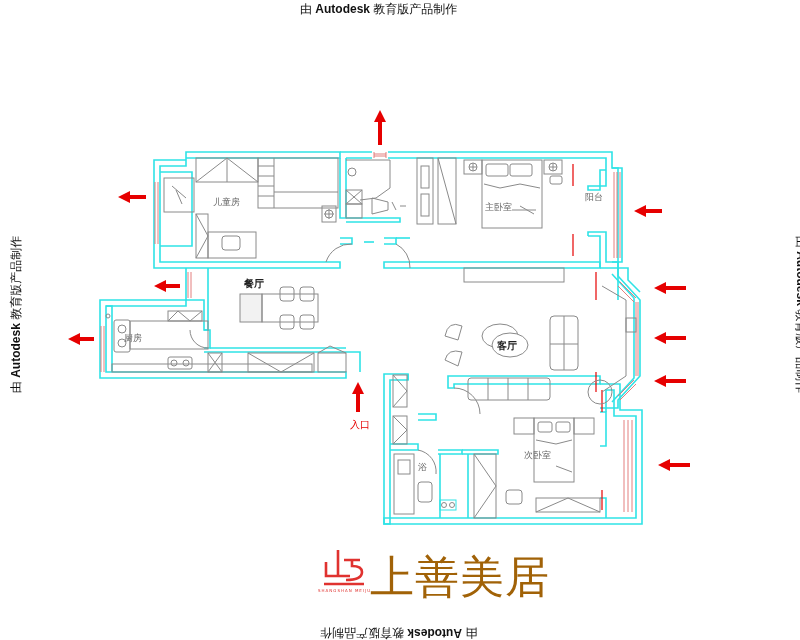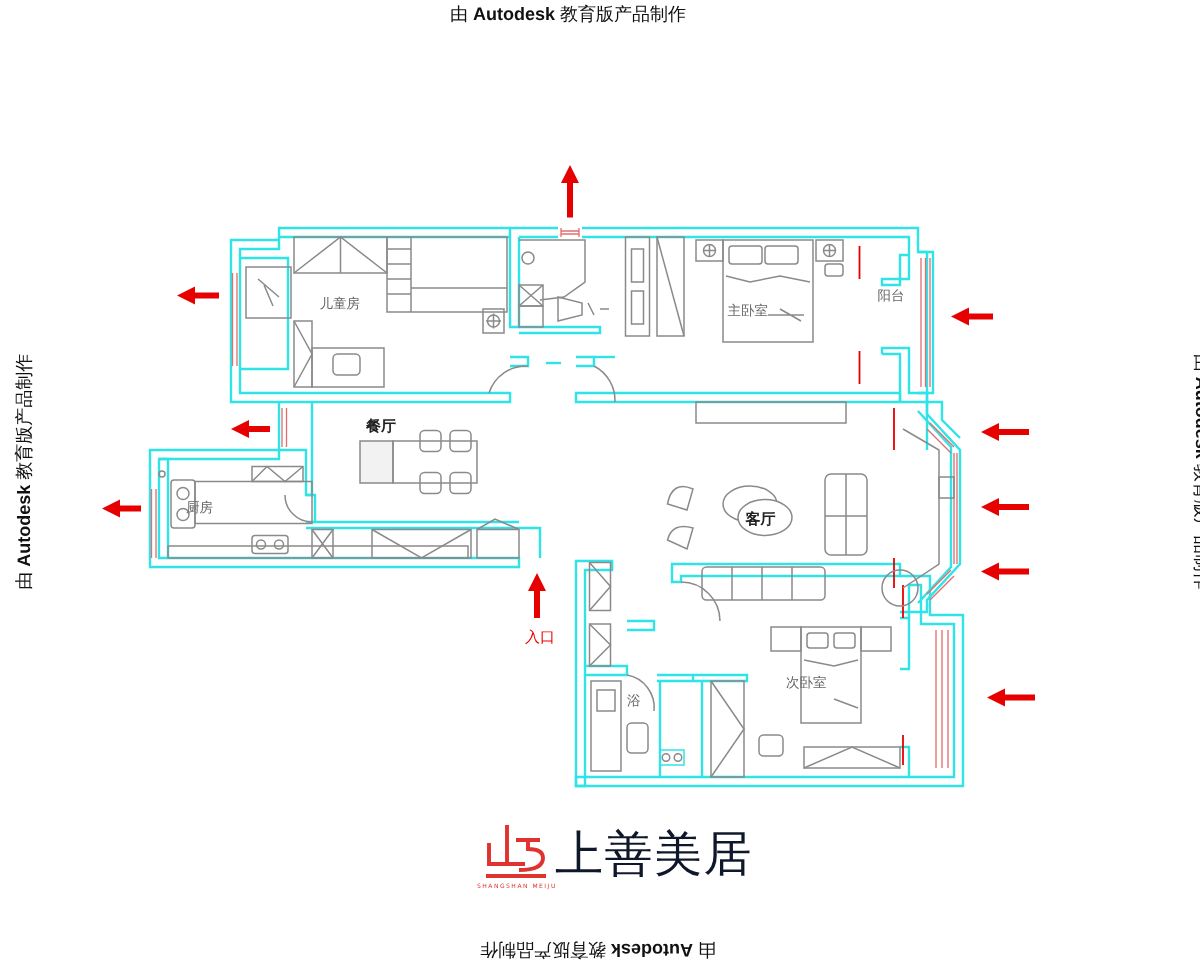--- a/index.html
+++ b/index.html
@@ -6,21 +6,21 @@
   body{width:800px;height:640px;position:relative;overflow:hidden;font-family:"DejaVu Sans",sans-serif;}
   .wm{position:absolute;font-family:"Liberation Sans","DejaVu Sans",sans-serif;font-size:12px;color:#111;white-space:nowrap;}
   .wm b{font-weight:bold;}
   #wm-top{left:300px;top:1px;}
   #wm-bottom{left:320px;top:624px;transform:rotate(180deg);transform-origin:center;}
   #wm-left{left:-62px;top:306px;transform:rotate(-90deg);}
   #wm-right{left:722px;top:306px;transform:rotate(90deg);}
   svg#plan{position:absolute;left:0;top:0;}
   .room-label{font-size:9px;fill:#666;}
   .room-label-dark{font-size:10px;fill:#222;font-weight:bold;}
-  .logo-text{position:absolute;left:370px;top:548px;font-size:32px;color:#0f172a;letter-spacing:1px;font-family:"DejaVu Sans",sans-serif;}
+  .logo-text{position:absolute;left:370px;top:548px;font-size:44px;color:#a16207;letter-spacing:1px;font-family:"DejaVu Sans",sans-serif;}
   .logo-sub{position:absolute;left:318px;top:588px;font-size:4px;color:#e0322f;letter-spacing:1px;}
 </style>
 </head>
 <body>
 
 <div id="wm-top" class="wm"><span>由 </span><b>Autodesk</b><span> 教育版产品制作</span></div>
 <div id="wm-bottom" class="wm"><span>由 </span><b>Autodesk</b><span> 教育版产品制作</span></div>
 <div id="wm-left" class="wm"><span>由 </span><b>Autodesk</b><span> 教育版产品制作</span></div>
 <div id="wm-right" class="wm"><span>由 </span><b>Autodesk</b><span> 教育版产品制作</span></div>
 

